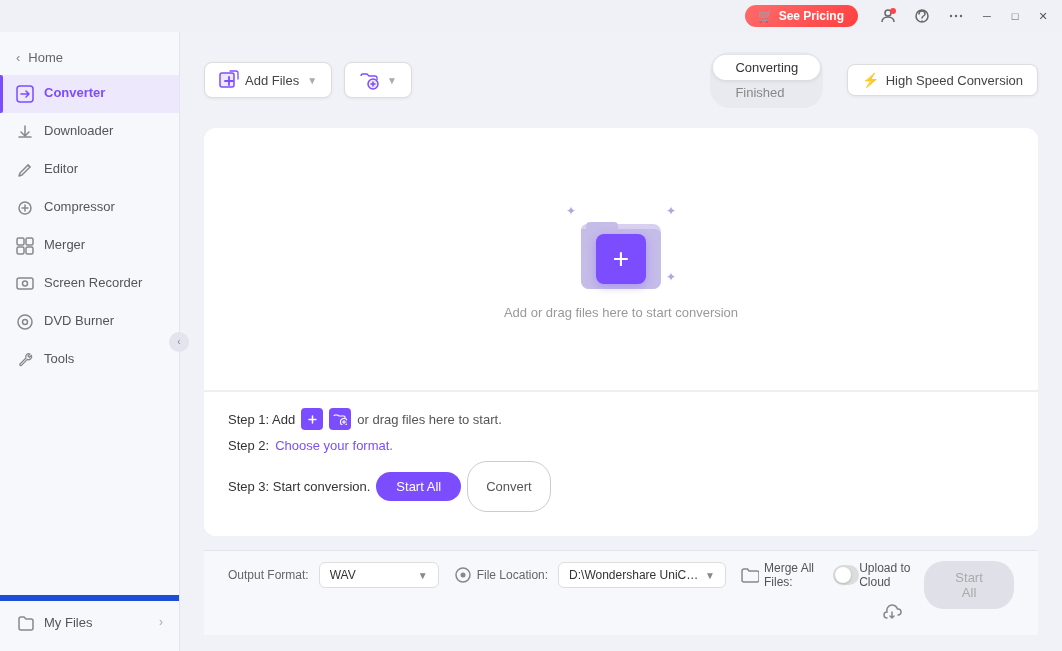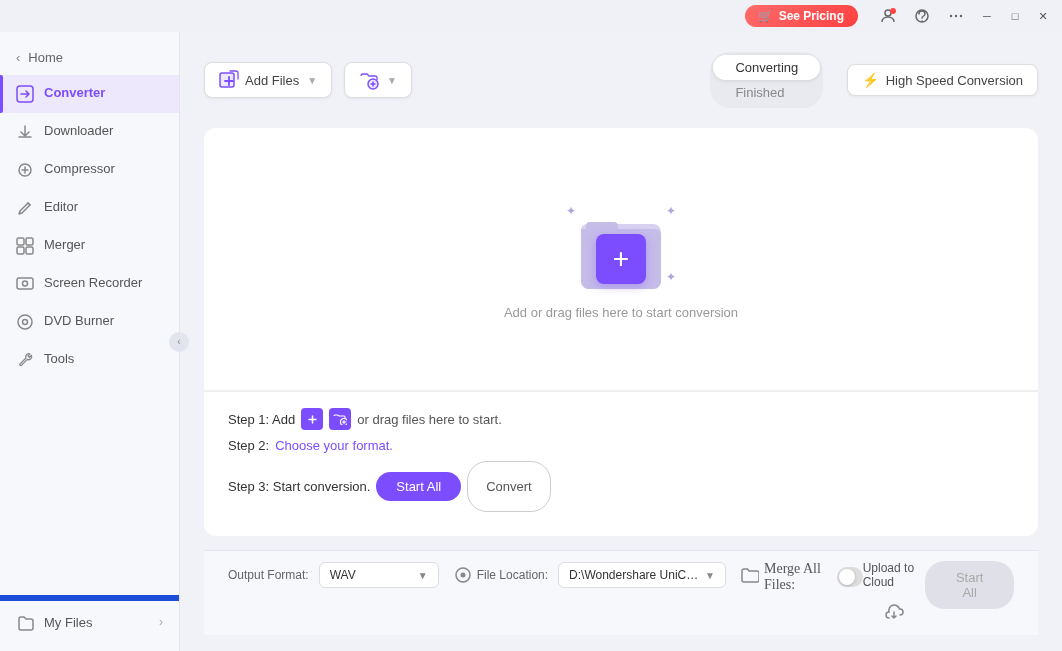--- a/index.html
+++ b/index.html
@@ -327,23 +327,22 @@
       background: white;
       border-radius: 50%;
       top: 2px;
       left: 2px;
       box-shadow: 0 1px 3px rgba(0,0,0,0.2);
     }
     .merge-field {
       display: flex;
       align-items: center;
       gap: 8px;
-      font-size: 14px;
-      color: #555;
-      font-family: Liberation Serif, serif;
+      font-size: 12px;
+      color: #555;
     }
     .upload-field {
       display: flex;
       align-items: center;
       gap: 8px;
       font-size: 12px;
       color: #555;
       flex-direction: column;
     }
     .start-all-big-btn {
@@ -437,35 +436,35 @@
           <path d="M9 3v9M5 9l4 4 4-4" stroke="#888" stroke-width="1.5" stroke-linecap="round" stroke-linejoin="round"></path>
           <path d="M3 14h12" stroke="#888" stroke-width="1.5" stroke-linecap="round"></path>
         </svg>
       </span>
       <span>Downloader</span>
     </div>
 
     <div class="sidebar-item">
       <span class="sidebar-icon">
         <svg width="18" height="18" viewBox="0 0 18 18" fill="none">
+          <path d="M3 15l3-1 8-8-2-2-8 8-1 3z" stroke="#888" stroke-width="1.5" stroke-linejoin="round"></path>
+          <path d="M12 4l2 2" stroke="#888" stroke-width="1.5" stroke-linecap="round"></path>
+        </svg>
+      </span>
+      <span>Editor</span>
+    </div>
+
+    <div class="sidebar-item">
+      <span class="sidebar-icon">
+        <svg width="18" height="18" viewBox="0 0 18 18" fill="none">
           <circle cx="9" cy="9" r="6" stroke="#888" stroke-width="1.5"></circle>
           <path d="M6 9h6M9 6v6" stroke="#888" stroke-width="1.5" stroke-linecap="round"></path>
         </svg>
       </span>
       <span>Compressor</span>
-    </div>
-
-    <div class="sidebar-item">
-      <span class="sidebar-icon">
-        <svg width="18" height="18" viewBox="0 0 18 18" fill="none">
-          <path d="M3 15l3-1 8-8-2-2-8 8-1 3z" stroke="#888" stroke-width="1.5" stroke-linejoin="round"></path>
-          <path d="M12 4l2 2" stroke="#888" stroke-width="1.5" stroke-linecap="round"></path>
-        </svg>
-      </span>
-      <span>Editor</span>
     </div>
 
     <div class="sidebar-item">
       <span class="sidebar-icon">
         <svg width="18" height="18" viewBox="0 0 18 18" fill="none">
           <rect x="1" y="1" width="7" height="7" rx="1.5" stroke="#888" stroke-width="1.5"></rect>
           <rect x="10" y="1" width="7" height="7" rx="1.5" stroke="#888" stroke-width="1.5"></rect>
           <rect x="1" y="10" width="7" height="7" rx="1.5" stroke="#888" stroke-width="1.5"></rect>
           <rect x="10" y="10" width="7" height="7" rx="1.5" stroke="#888" stroke-width="1.5"></rect>
         </svg>

